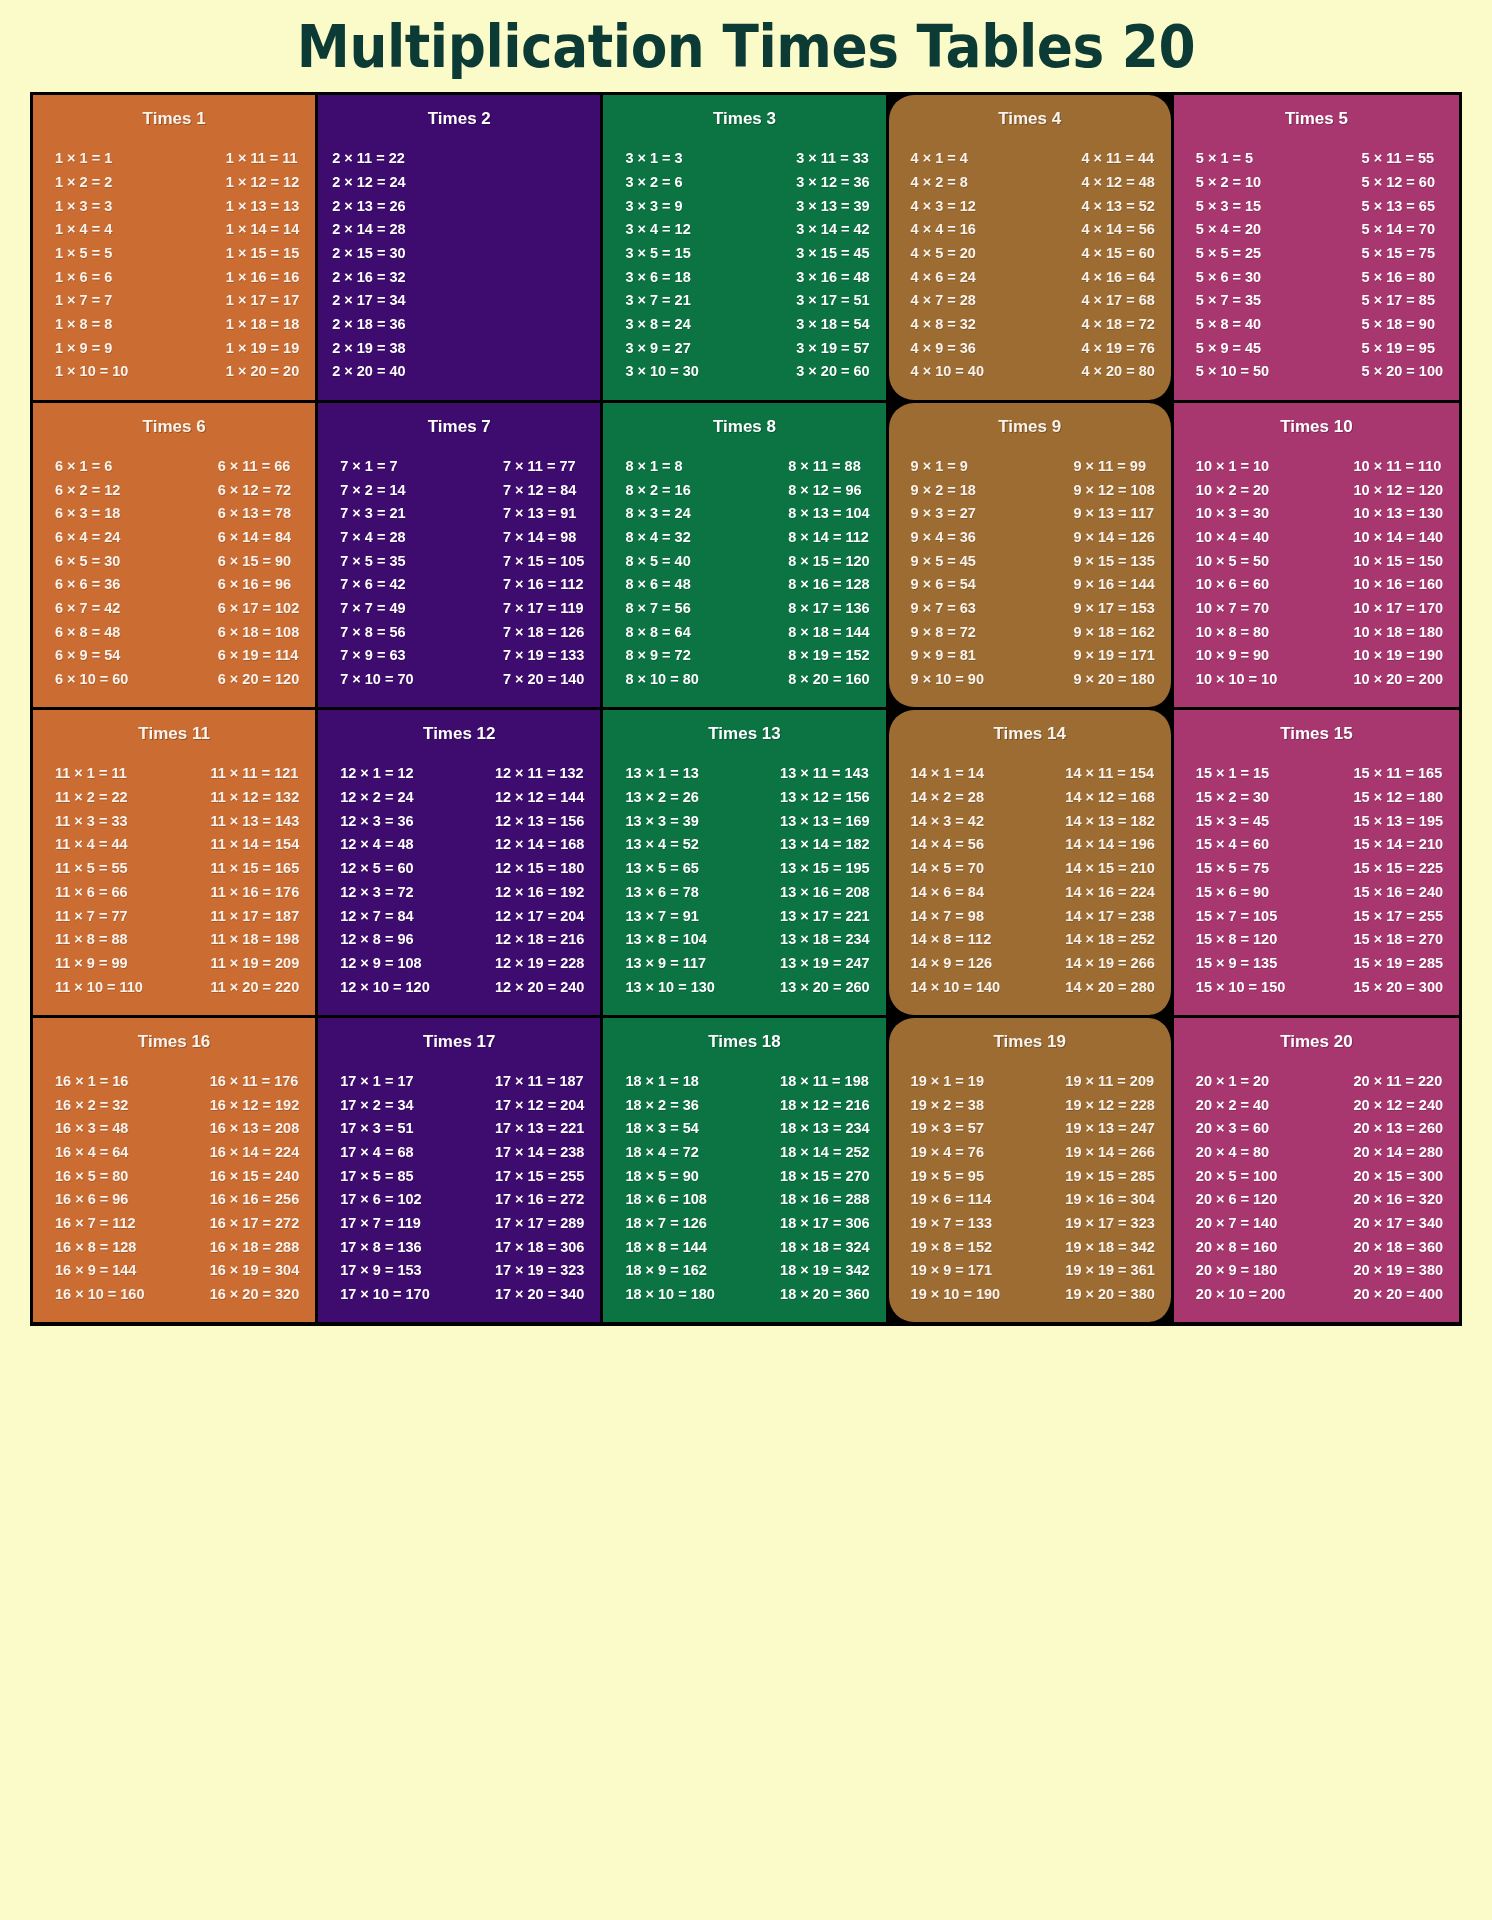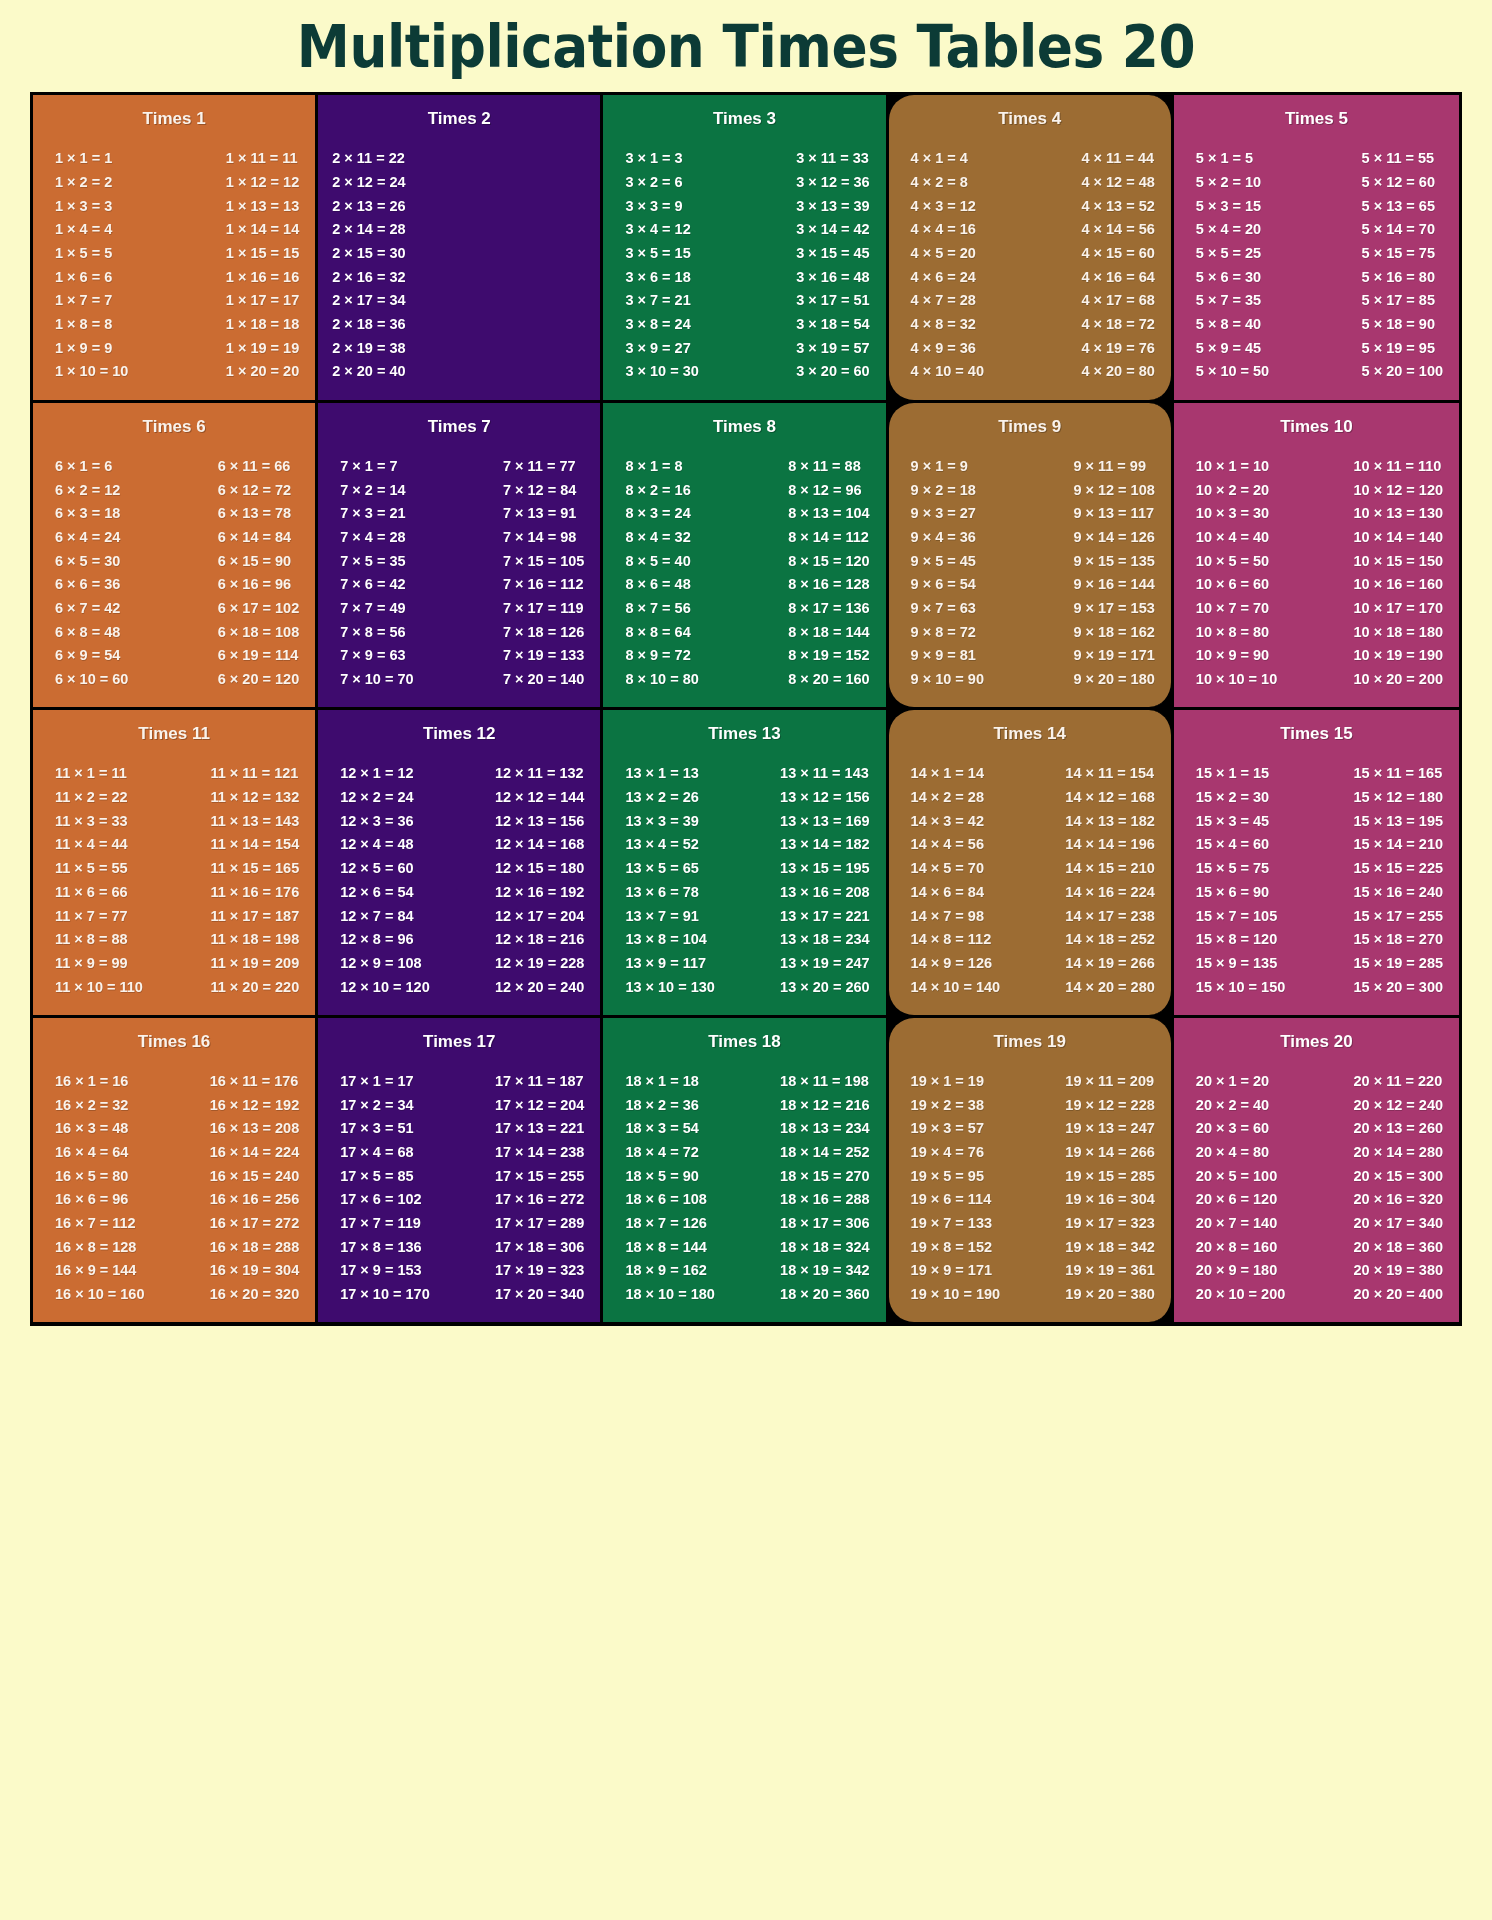--- a/index.html
+++ b/index.html
@@ -420,21 +420,21 @@
         </div>
         <div class="tt-block c-purple">
           <div class="tt-title">Times 12</div>
           <div class="tt-cols">
             <div class="tt-col left">
               <div class="tt-eq">12 × 1 = 12</div>
               <div class="tt-eq">12 × 2 = 24</div>
               <div class="tt-eq">12 × 3 = 36</div>
               <div class="tt-eq">12 × 4 = 48</div>
               <div class="tt-eq">12 × 5 = 60</div>
-              <div class="tt-eq">12 × 6 = 54</div>
+              <div class="tt-eq">12 × 3 = 72</div>
               <div class="tt-eq">12 × 7 = 84</div>
               <div class="tt-eq">12 × 8 = 96</div>
               <div class="tt-eq">12 × 9 = 108</div>
               <div class="tt-eq">12 × 10 = 120</div>
             </div>
             <div class="tt-col right">
               <div class="tt-eq">12 × 11 = 132</div>
               <div class="tt-eq">12 × 12 = 144</div>
               <div class="tt-eq">12 × 13 = 156</div>
               <div class="tt-eq">12 × 14 = 168</div>

